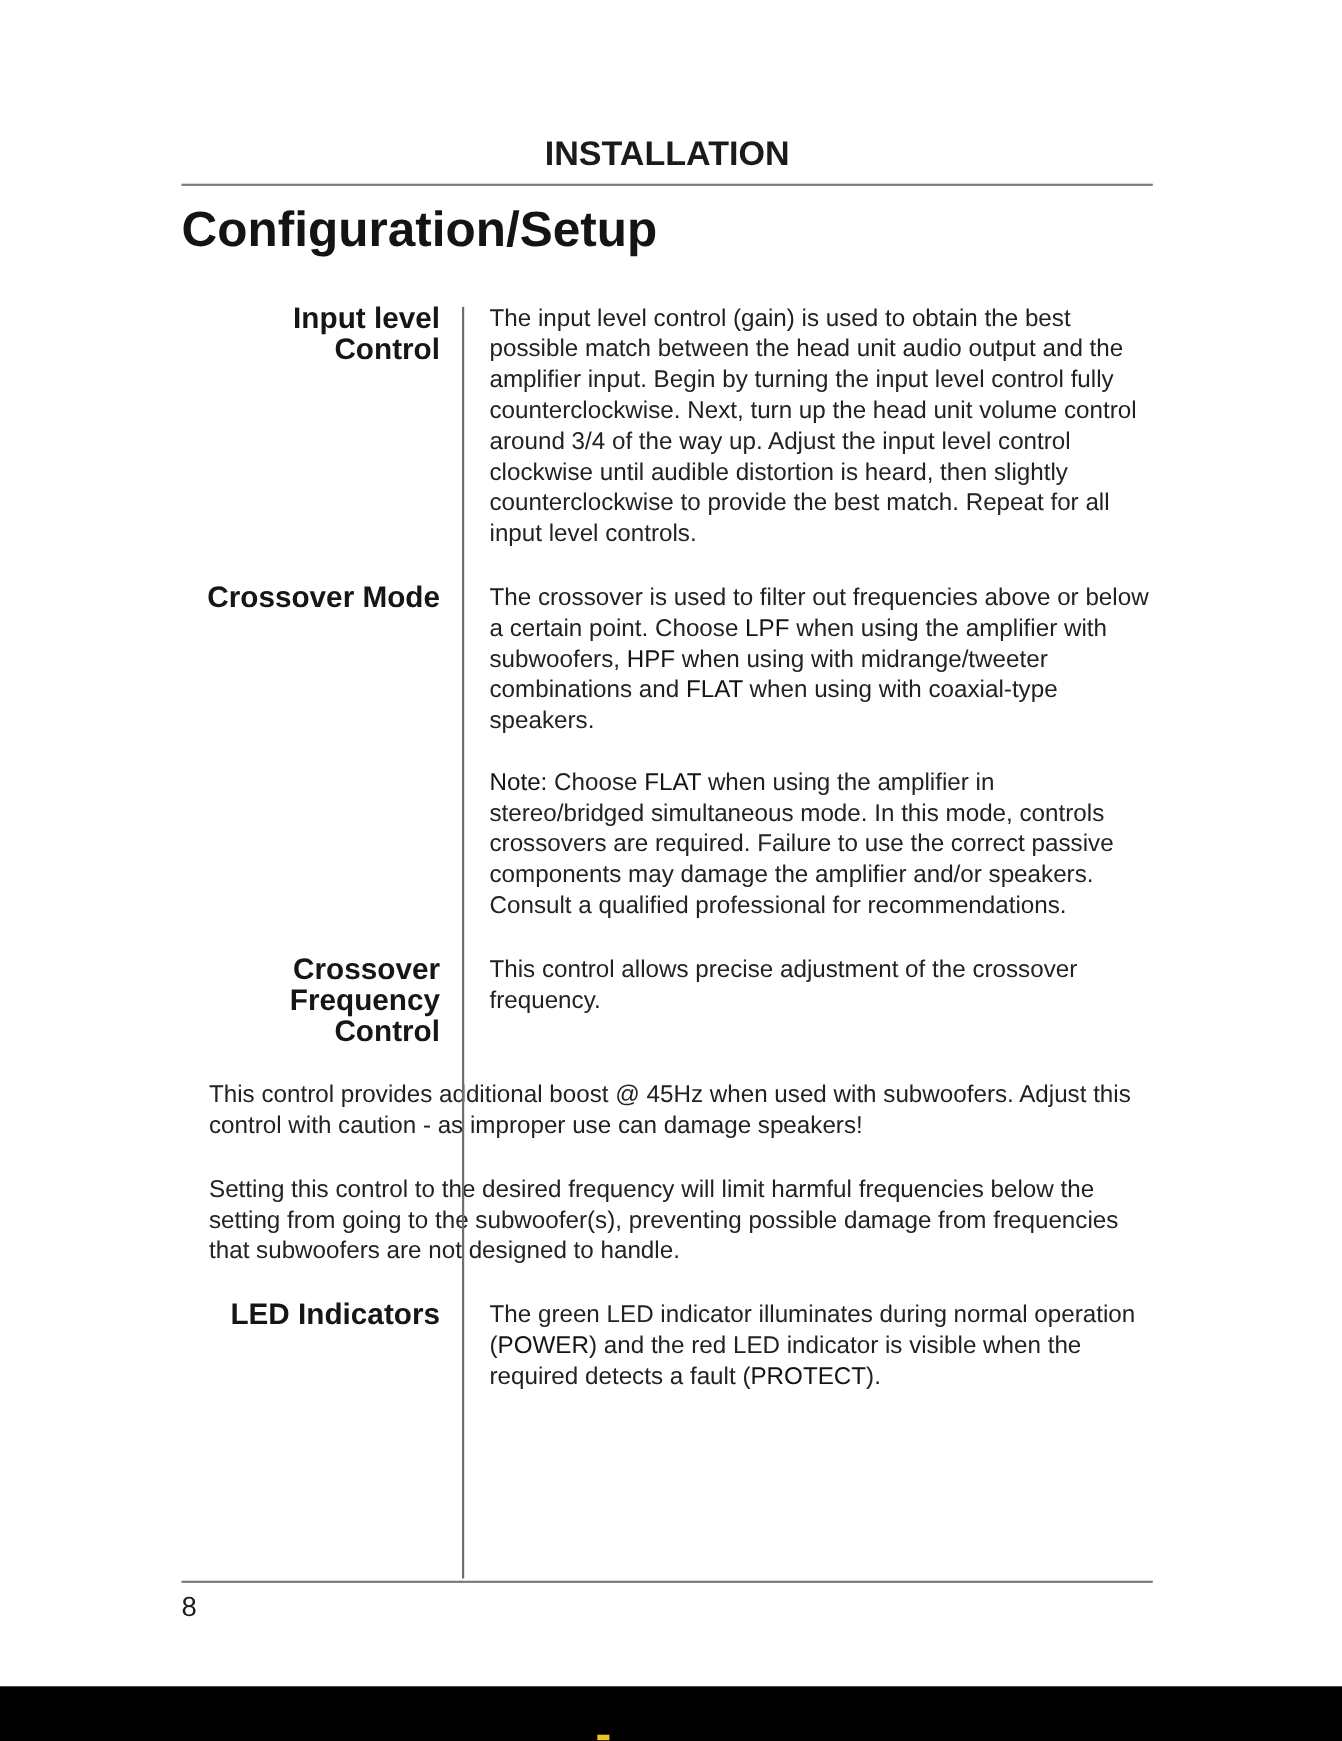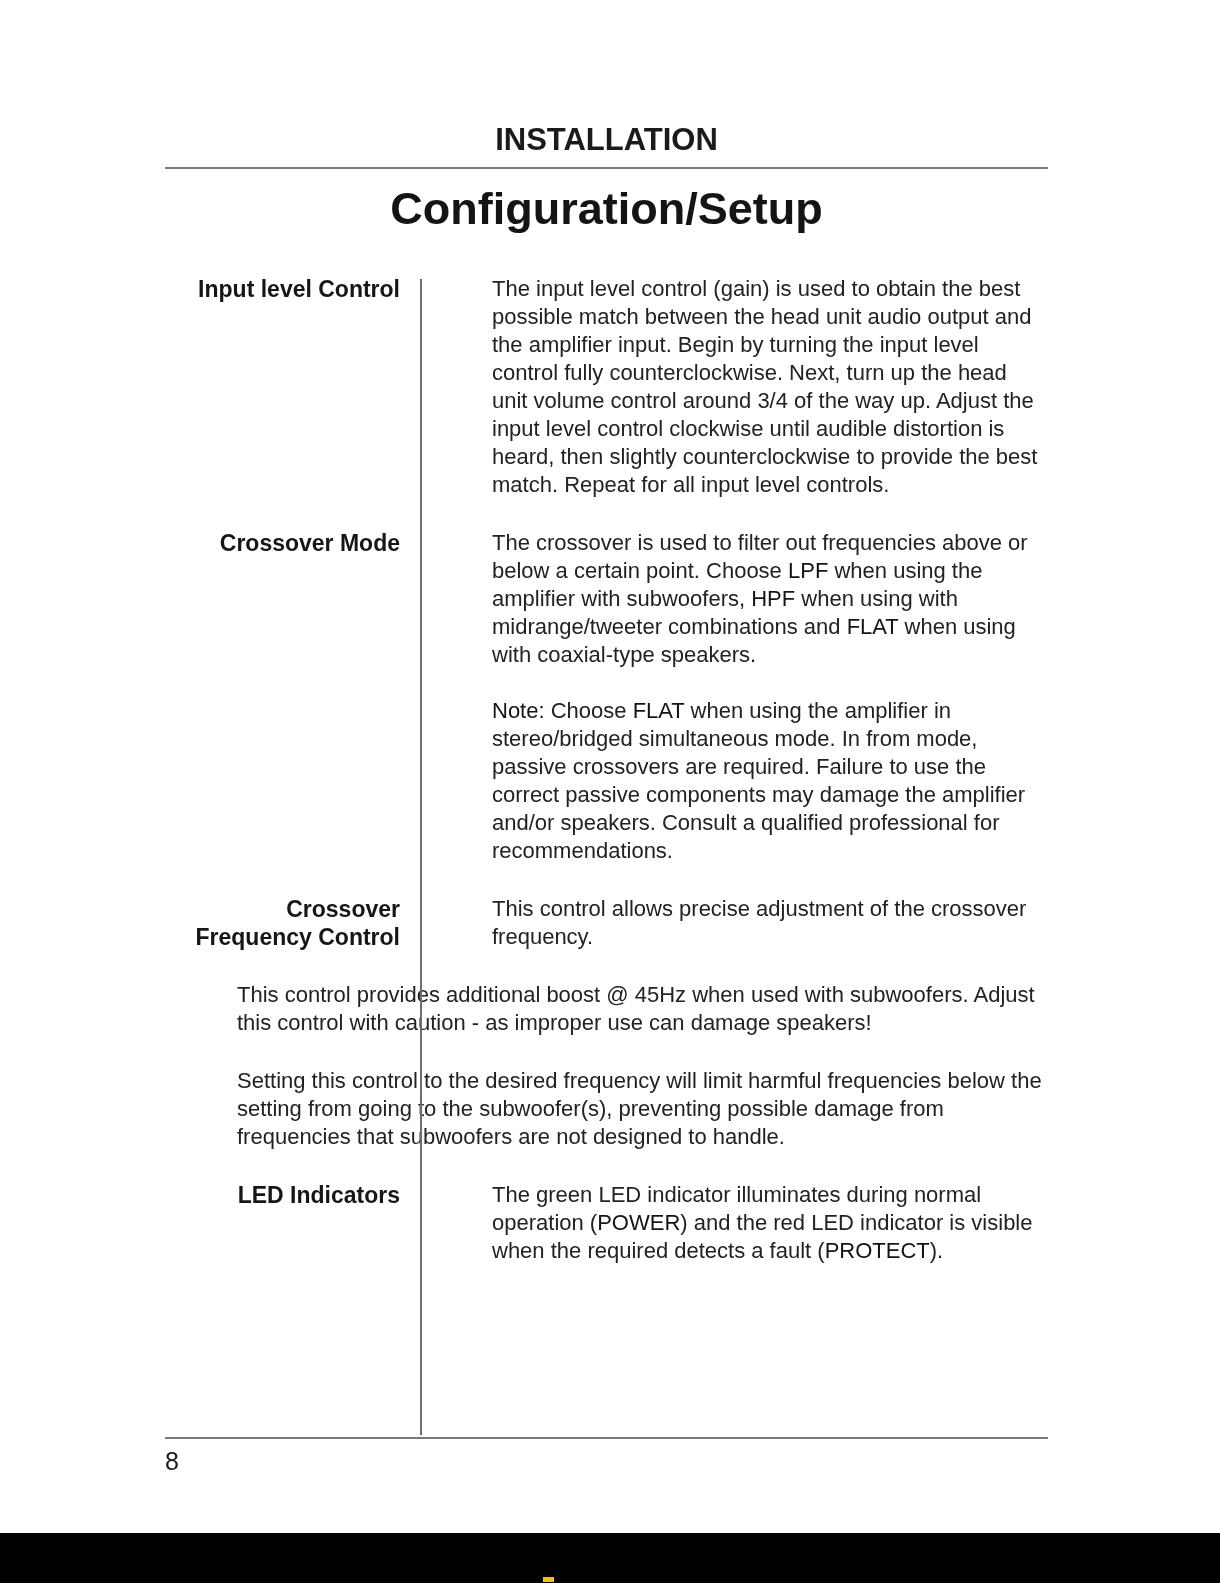--- a/index.html
+++ b/index.html
@@ -30,21 +30,20 @@
     font-weight: bold;
     letter-spacing: 0px;
     color: #1b1b1b;
   }
   .rule {
     height: 2px;
     background: #7a7a7a;
     margin-top: 9px;
   }
   .page-header h1 {
-    text-align: center;
     font-size: 45px;
     font-weight: bold;
     margin-top: 14px;
     color: #141414;
   }
   .sections {
     position: relative;
     margin-top: 40px;
     min-height: 1160px;
   }
@@ -60,31 +59,30 @@
   .row {
     display: flex;
     margin-bottom: 30px;
   }
   .label {
     width: 255px;
     flex-shrink: 0;
     padding-right: 20px;
     text-align: right;
     font-weight: bold;
-    font-size: 23px;
+    font-size: 27px;
     line-height: 28px;
     color: #161616;
   }
   .body {
     flex: 1;
     padding-left: 25px;
     font-size: 22px;
     line-height: 28px;
     color: #222222;
-    margin-left: 47px;
   }
   .body p + p {
     margin-top: 28px;
   }
   .body .b {
     font-weight: normal;
     color: #141414;
   }
   .page-footer {
     position: absolute;
@@ -133,21 +131,21 @@
         <div class="row">
           <div class="label">Input level Control</div>
           <div class="body">
             <p><span>The input level control (gain) is used to obtain the best possible match between the head unit audio output and the amplifier input. Begin by turning the input level control fully counterclockwise. Next, turn up the head unit volume control around 3/4 of the way up. Adjust the input level control clockwise until audible distortion is heard, then slightly counterclockwise to provide the best match. Repeat for all input level controls.</span></p>
           </div>
         </div>
         <div class="row">
           <div class="label">Crossover Mode</div>
           <div class="body">
             <p><span>The crossover is used to filter out frequencies above or below a certain point. Choose </span><span class="b">LPF</span><span> when using the amplifier with subwoofers, </span><span class="b">HPF</span><span> when using with midrange/tweeter combinations and </span><span class="b">FLAT</span><span> when using with coaxial-type speakers.</span></p>
-            <p><span class="b">Note:</span><span> Choose </span><span class="b">FLAT</span><span> when using the amplifier in stereo/bridged simultaneous mode. In from mode, passive crossovers are required. Failure to use the correct passive components may damage the amplifier and/or speakers. Consult a qualified professional for recommendations.</span></p>
+            <p><span class="b">Note:</span><span> Choose </span><span class="b">FLAT</span><span> when using the amplifier in stereo/bridged simultaneous mode. In this mode, controls crossovers are required. Failure to use the correct passive components may damage the amplifier and/or speakers. Consult a qualified professional for recommendations.</span></p>
           </div>
         </div>
         <div class="row">
           <div class="label">Crossover Frequency Control</div>
           <div class="body">
             <p><span>This control allows precise adjustment of the crossover frequency.</span></p>
           </div>
         </div>
         <div class="row">
           <div class="body">

